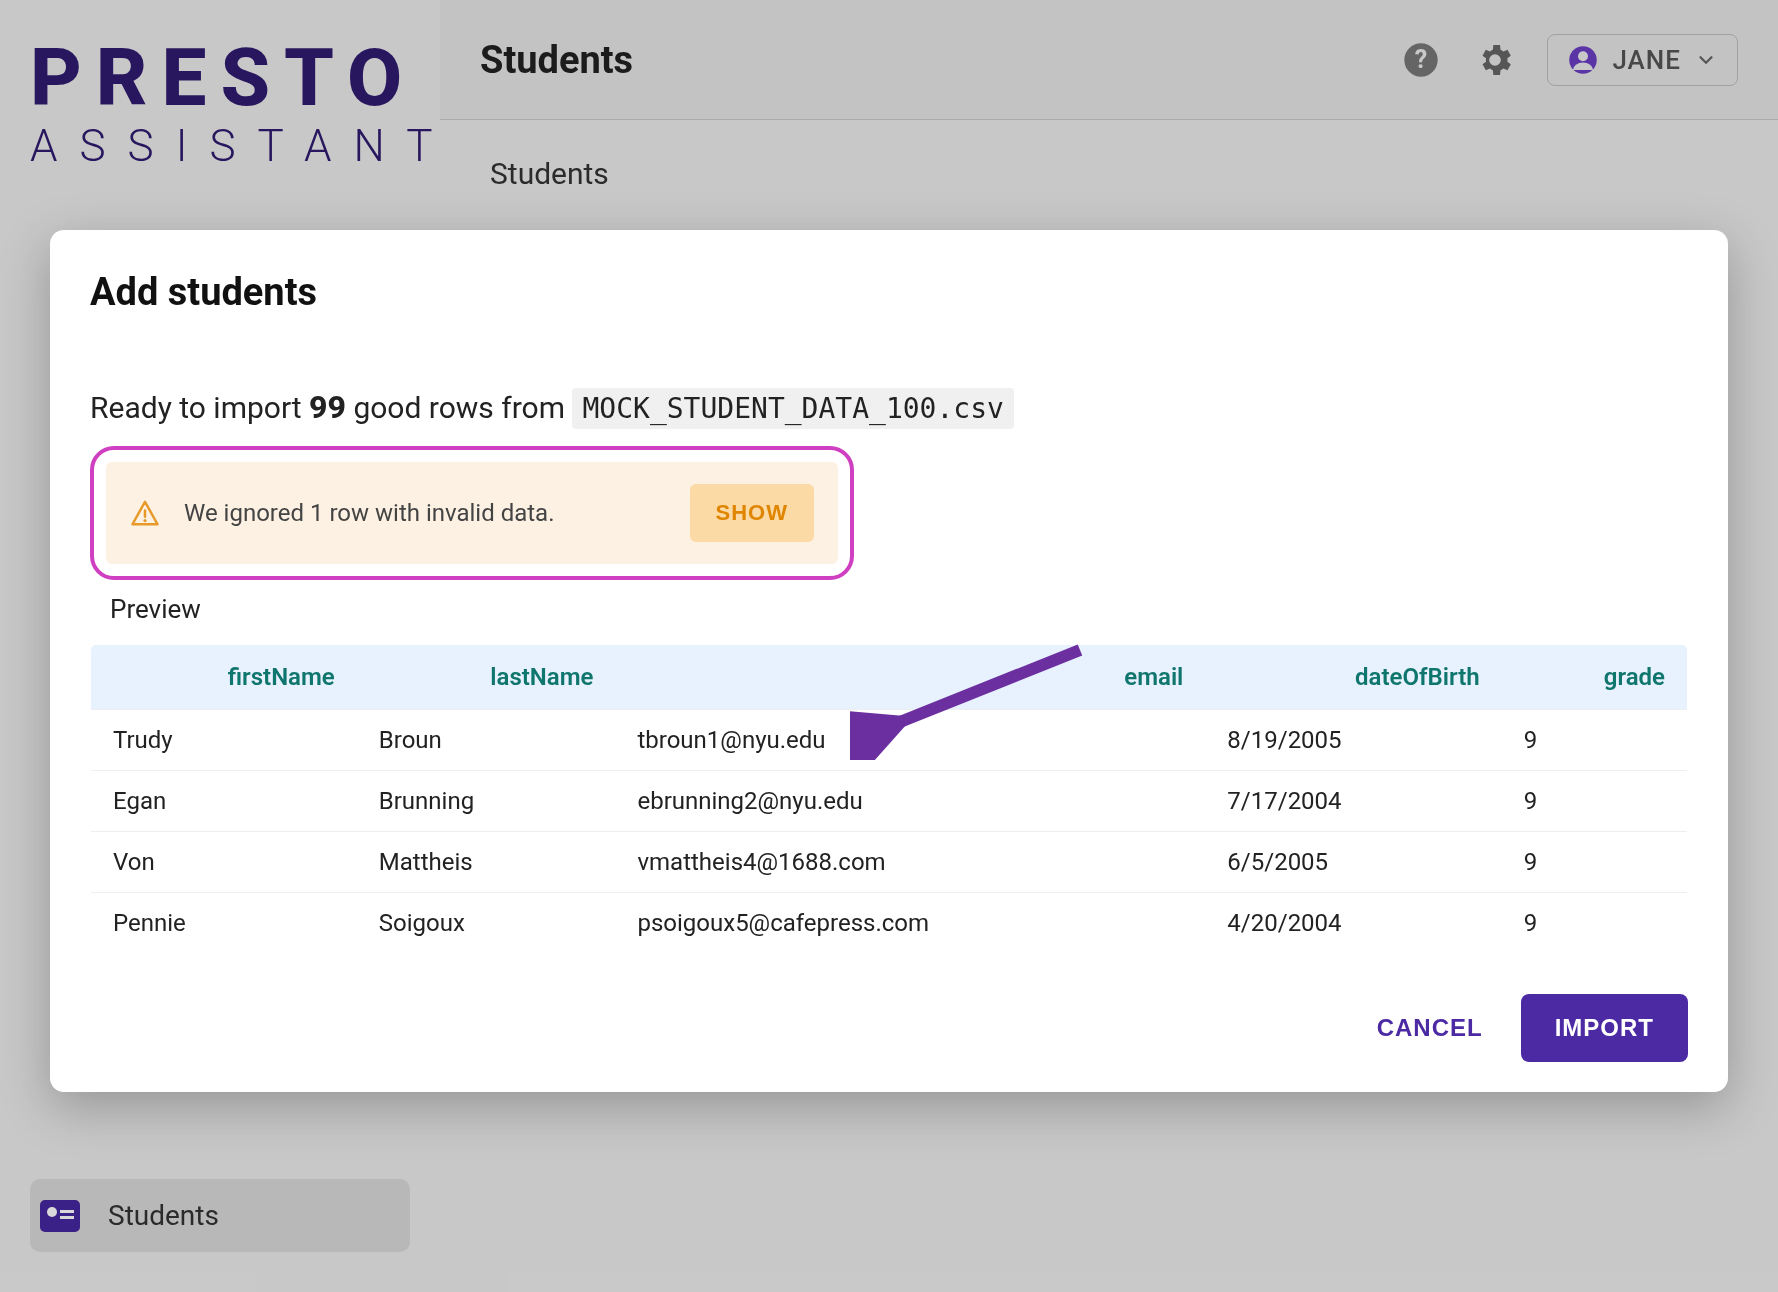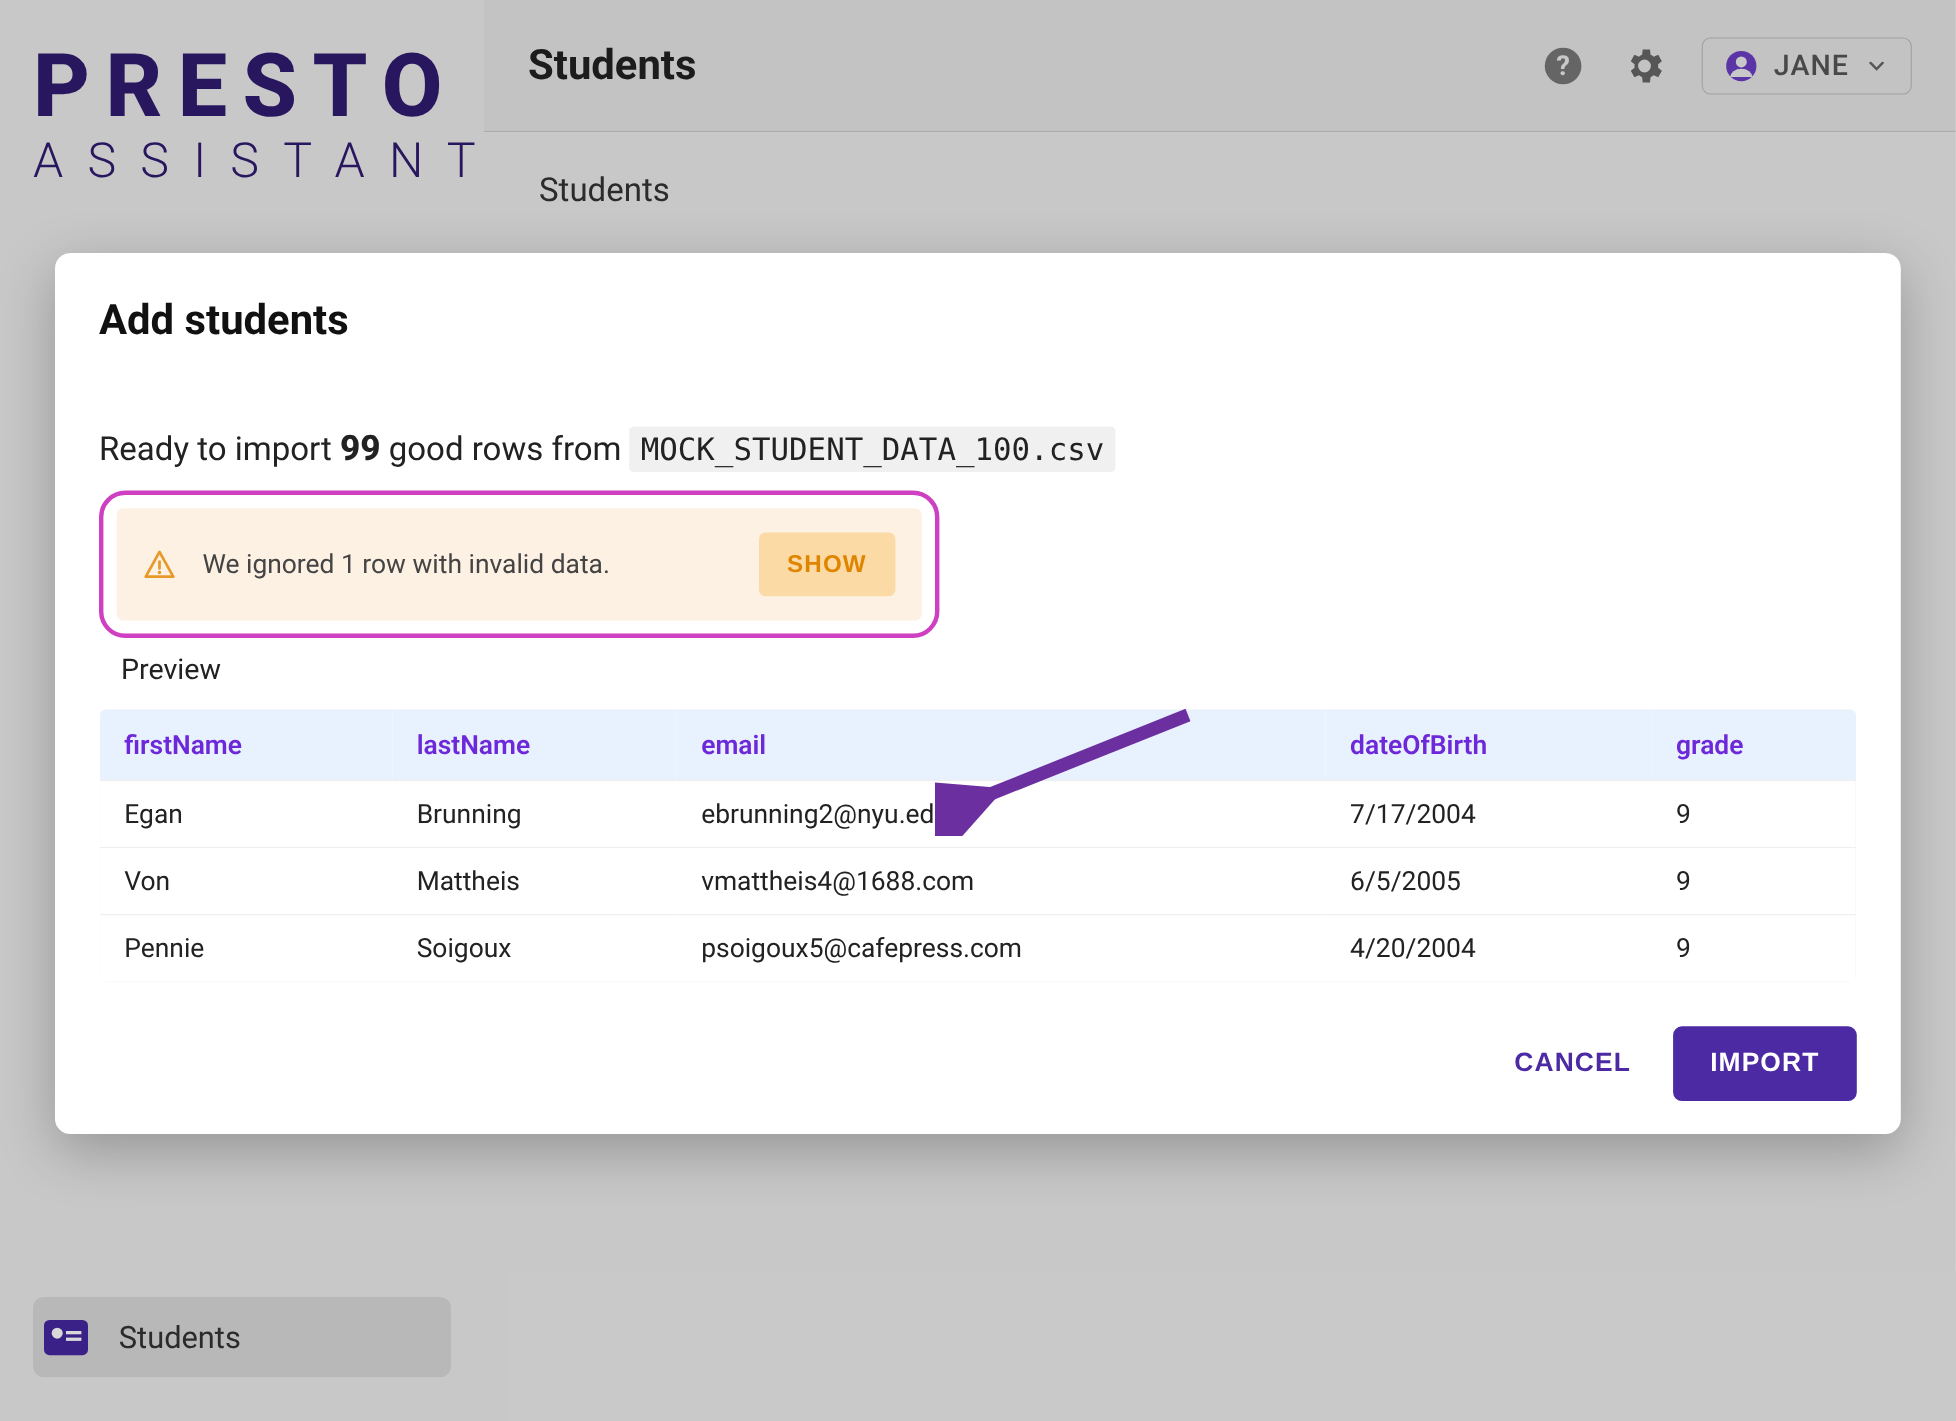--- a/index.html
+++ b/index.html
@@ -29,21 +29,21 @@
   .import-line code { font-family: ui-monospace, Menlo, Consolas, monospace; background:#f0f0f0; padding:4px 10px; border-radius:4px; font-size:28px; }
   .alert-wrap { position:relative; border:4px solid #cf3fc1; border-radius:24px; padding:12px; margin-bottom:12px; width: 764px; }
   .alert { background:#fdf1e4; border-radius:6px; display:flex; align-items:center; padding:22px 24px; gap:24px; }
   .alert-text { color:#444; font-size:24px; }
   .alert .spacer { flex:1; }
   .show-btn { background:#fbdaa6; color:#e08500; font-weight:700; font-size:22px; letter-spacing:1px; border:none; padding:16px 26px; border-radius:6px; cursor:pointer;margin-left:14px; }
   .arrow { position:absolute; left:800px; top:410px; width:240px; height:120px; pointer-events:none; }
   .preview-label { font-size:26px; color:#222; margin: 14px 0 20px 20px; }
   .table { width:100%; border-collapse: collapse; border:1px solid #e3e3e3; border-radius:6px; overflow:hidden; font-size:24px; }
   .table thead { background:#e8f1fe; }
-  .table th { text-align:left; font-weight:600; color:#6d28d9; padding:18px 22px; }
+  .table th { text-align:right; font-weight:600; color:#0f766e; padding:18px 22px; }
   .table td { padding:16px 22px; border-top:1px solid #eee; color:#222; }
   .dialog-actions { display:flex; justify-content:flex-end; gap:30px; margin-top:40px; align-items:center; }
   .btn-text { background:none; border:none; color:#4b2aa3; font-weight:700; font-size:24px; letter-spacing:1px; cursor:pointer; padding:14px 8px; }
   .btn-primary { background:#4b2aa3; color:#fff; border:none; font-weight:700; font-size:24px; letter-spacing:1px; padding:20px 34px; border-radius:8px; cursor:pointer; }
   svg { display:block; }
 </style>
 </head>
 <body>
 
 <div class="app">
@@ -122,20 +122,27 @@
         <tr>
           <th>firstName</th>
           <th>lastName</th>
           <th>email</th>
           <th>dateOfBirth</th>
           <th>grade</th>
         </tr>
       </thead>
       <tbody id="table-body">
           <tr>
+            <td>Trudy</td>
+            <td>Broun</td>
+            <td>tbroun1@nyu.edu</td>
+            <td>8/19/2005</td>
+            <td>9</td>
+          </tr>
+          <tr>
             <td>Egan</td>
             <td>Brunning</td>
             <td>ebrunning2@nyu.edu</td>
             <td>7/17/2004</td>
             <td>9</td>
           </tr>
           <tr>
             <td>Von</td>
             <td>Mattheis</td>
             <td>vmattheis4@1688.com</td>

